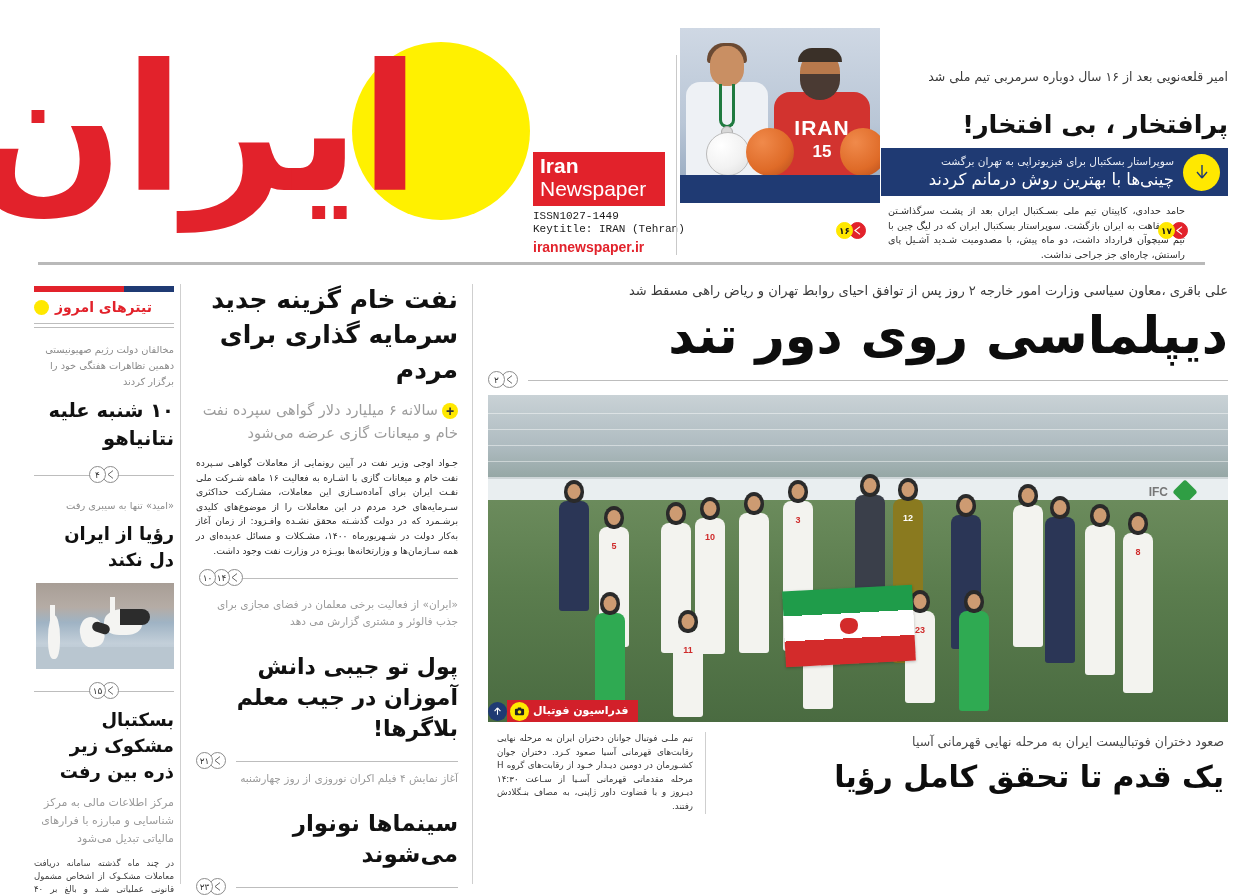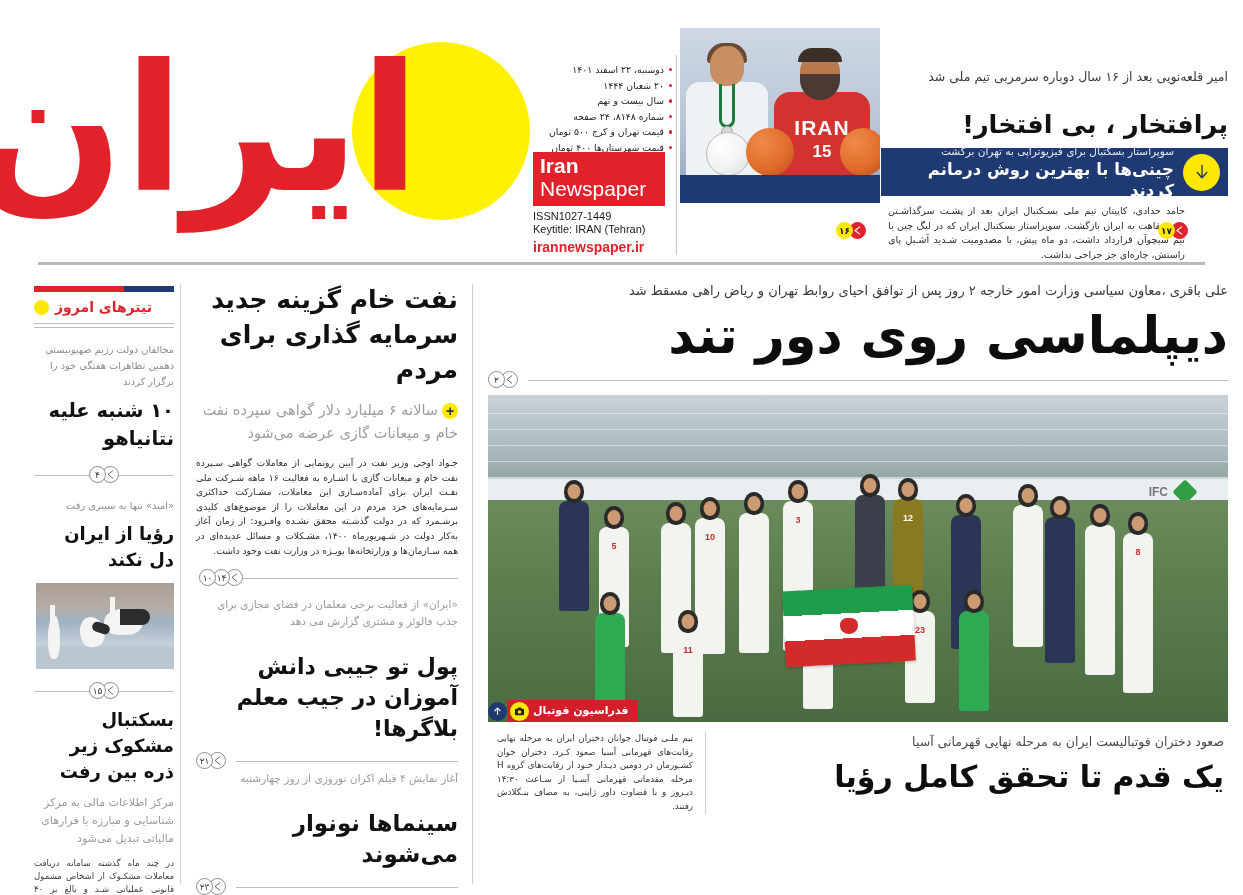--- a/index.html
+++ b/index.html
@@ -119,21 +119,21 @@
     position: absolute;
     left: 533px;
     top: 210px;
     direction: ltr;
     text-align: left;
   }
   .issn-block .issn-l {
     font-size: 11px;
     color: #1a1a1a;
     line-height: 13px;
-    font-family: Liberation Sans, sans-serif;
+    font-family: Liberation Mono, monospace;
   }
   .issn-block .site {
     margin-top: 3px;
     font-size: 14px;
     font-weight: bold;
     color: #E2222B;
     font-family: "Liberation Sans", sans-serif;
   }
 
   .mast-vline {
@@ -270,21 +270,21 @@
     flex: 0 0 auto;
     display: flex; align-items: center; justify-content: center;
     margin-left: 9px;
   }
   .blue-banner .circ svg { display: block; }
   .blue-banner .txts { flex: 1 1 auto; text-align: right; }
   .blue-banner .bk {
     font-size: 10.5px; color: #e8ecf5; line-height: 15px;
   }
   .blue-banner .bt {
-    font-size: 16.5px; font-weight: bold; color: #fff; line-height: 21px;
+    font-size: 16.5px; font-weight: normal; color: #fff; line-height: 21px;
     letter-spacing: -0.3px;
   }
 
   .lead-body {
     position: absolute;
     left: 888px;
     top: 204px;
     width: 297px;
     direction: rtl;
     text-align: justify;
@@ -669,30 +669,20 @@
 
 <div class="page">
 
   <div class="masthead">
 
     <div class="logo-zone">
       <div class="yellow-dot"></div>
       <div class="iran-logo">ایران</div>
     </div>
 
-    <div class="mast-info">
-      <ul>
-        <li>دوشنبه، ۲۲ اسفند ۱۴۰۱</li>
-        <li>۲۰ شعبان ۱۴۴۴</li>
-        <li>سال بیست و نهم</li>
-        <li>شماره ۸۱۴۸، ۲۴ صفحه</li>
-        <li>قیمت تهران و کرج ۵۰۰ تومان</li>
-        <li>قیمت شهرستان‌ها ۴۰۰ تومان</li>
-      </ul>
-    </div>
 
     <div class="iran-np-box">
       <div class="l1">Iran</div>
       <div class="l2">Newspaper</div>
     </div>
 
     <div class="issn-block">
       <div class="issn-l">ISSN1027-1449</div>
       <div class="issn-l">Keytitle: IRAN (Tehran)</div>
       <div class="site">irannewspaper.ir</div>

